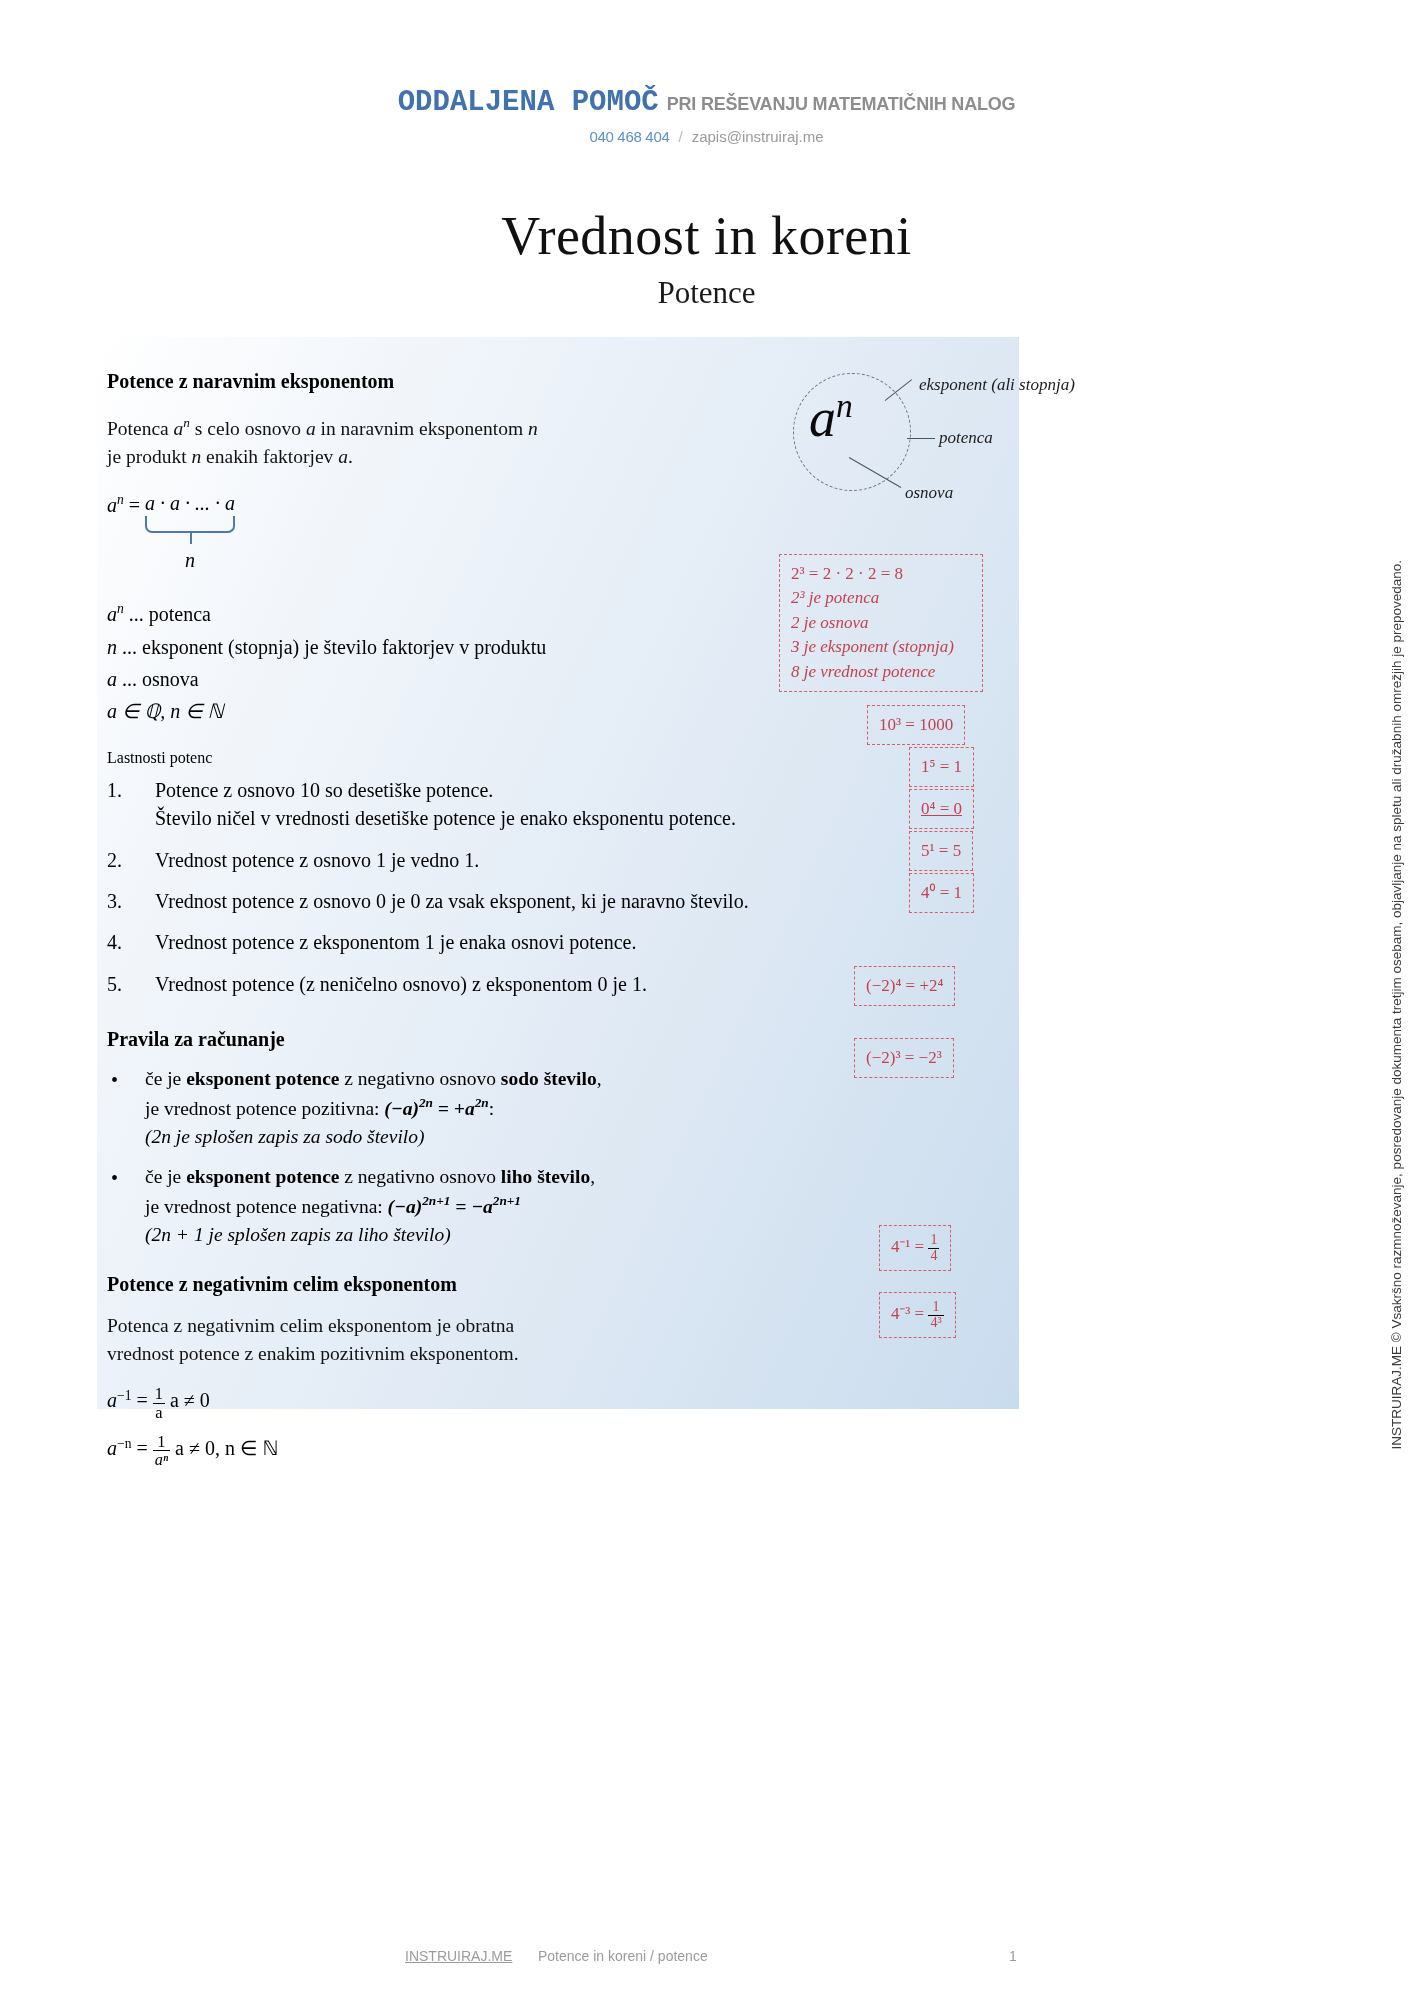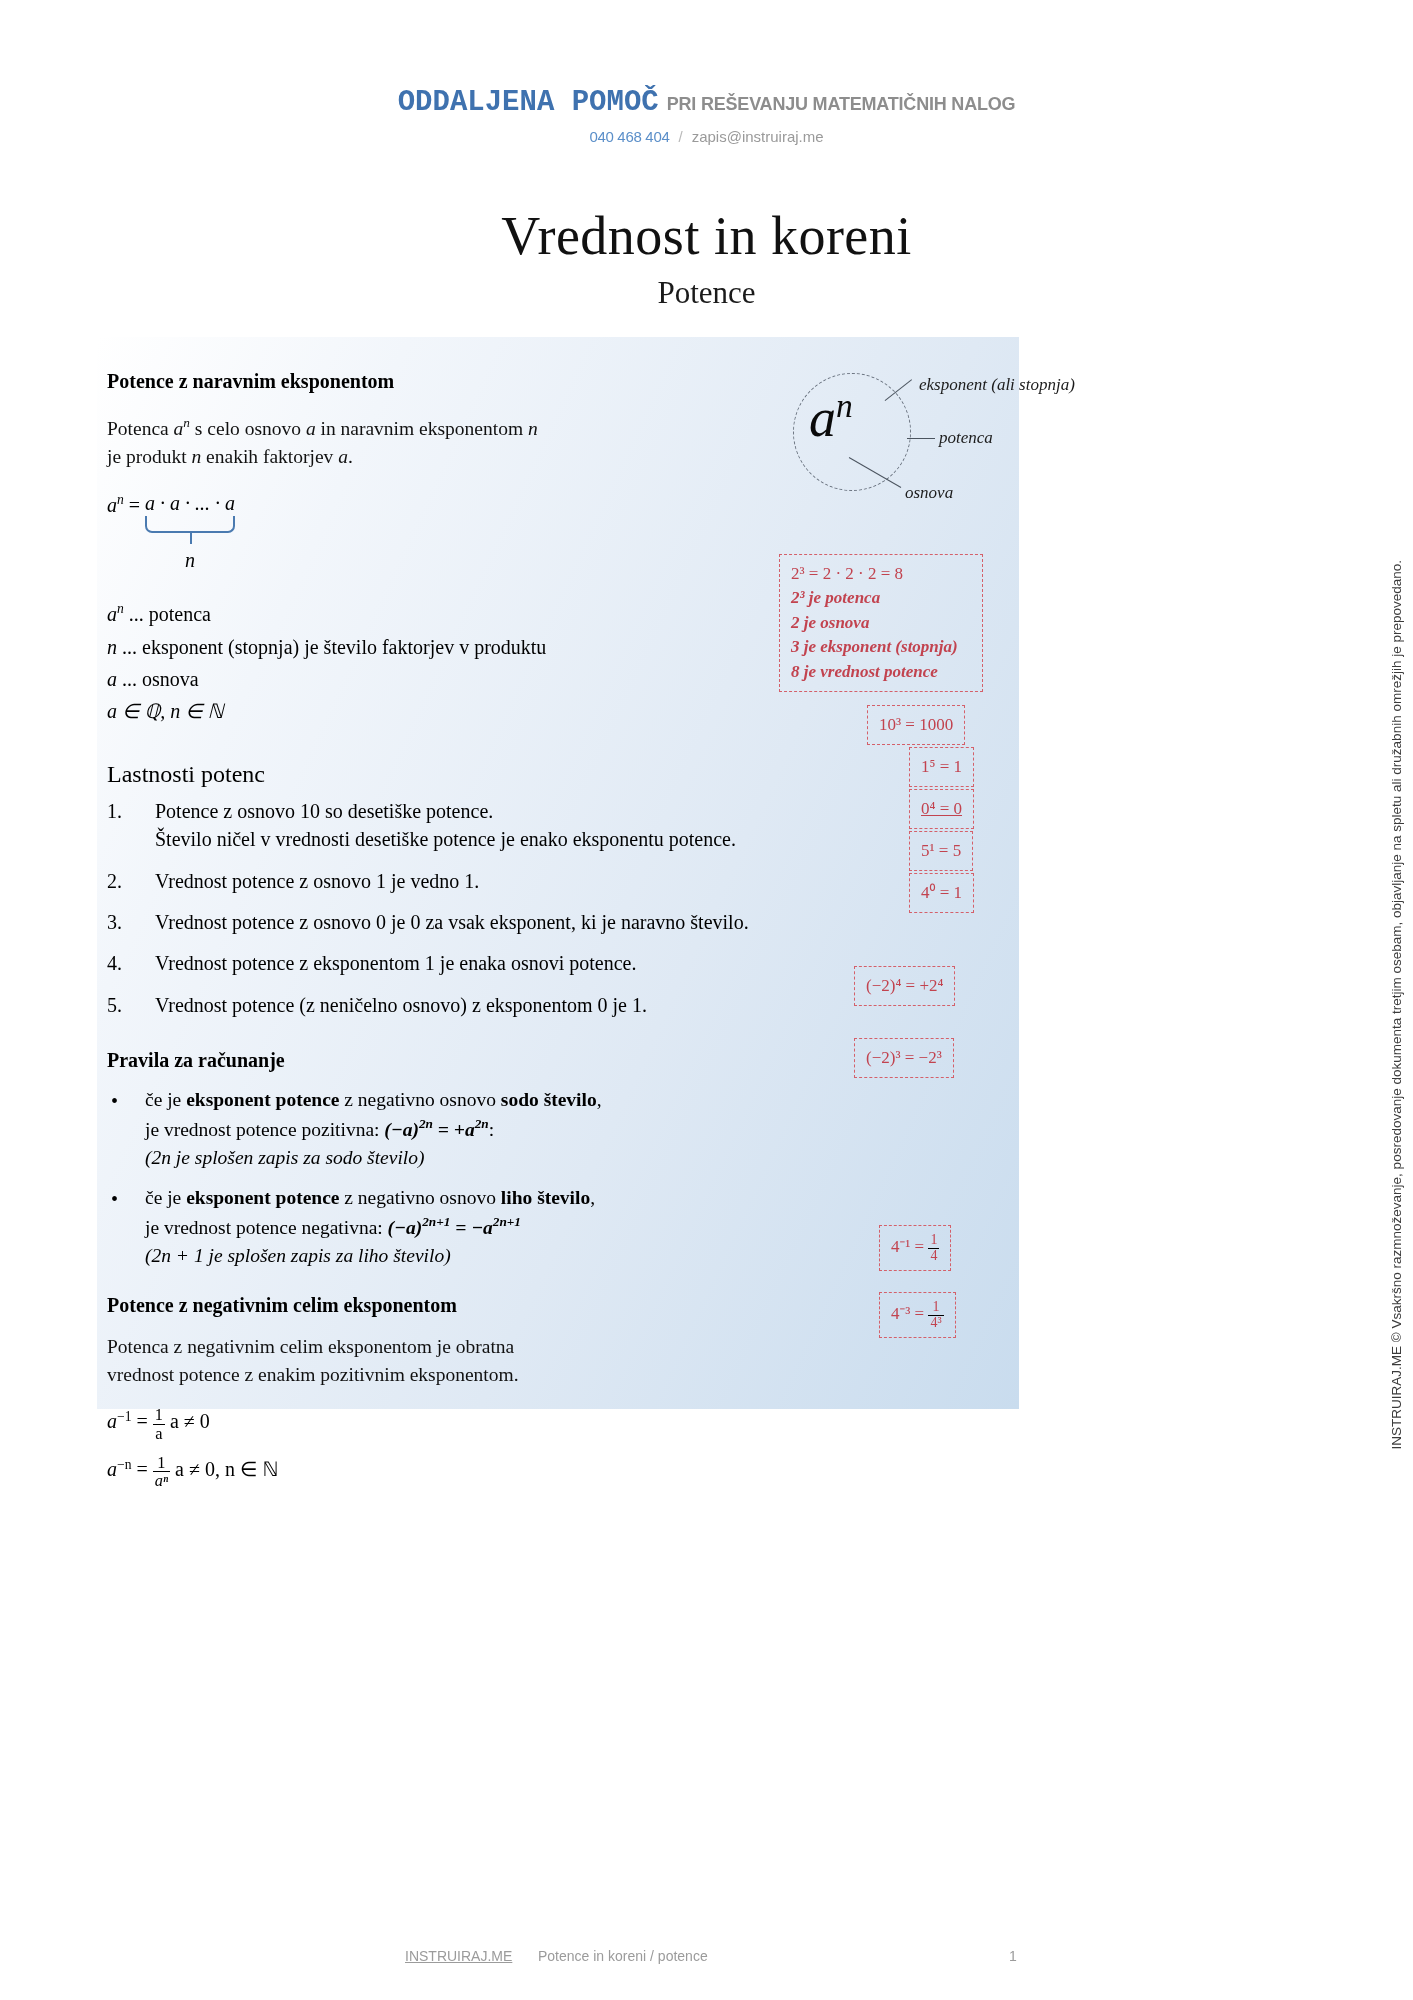--- a/index.html
+++ b/index.html
@@ -80,21 +80,21 @@
   }
   .ub-brace::after {
     content: ""; position: absolute; left: 50%; top: 15px;
     width: 2px; height: 13px; background: #4a7ab0;
   }
   .ub-label { display: block; text-align: center; margin-top: 16px; font-style: italic; font-size: 20px; }
 
   .deflist { margin-top: 20px; }
   .deflist div { font-size: 20px; line-height: 1.62; }
 
-  .lastnosti { margin-top: 33px; font-size: 24px; }
+  .lastnosti { margin-top: 21px; font-size: 16px; }
   ol.rules { list-style: none; margin-top: 9px; }
   ol.rules > li {
     font-size: 20px; line-height: 1.42; margin-bottom: 13px;
     position: relative; padding-left: 48px;
   }
   ol.rules > li .num { position: absolute; left: 0; top: 0; }
   ol.rules > li .sub { display: block; }
 
   h3.sec2 { font-size: 20px; font-weight: bold; margin: 30px 0 14px 0; }
   ul.bullets { list-style: none; }
@@ -116,21 +116,21 @@
   .exbox {
     position: absolute;
     border: 1.3px dashed #d4606a;
     color: #c2434f;
     background: transparent;
     font-size: 17px;
     line-height: 1.44;
     padding: 7px 11px;
     white-space: nowrap;
   }
-  .exbox .it { font-style: italic; font-weight: bold; }
+  .exbox .it { font-style: italic; }
 
   
   .diagram { position: absolute; left: 600px; top: 28px; width: 320px; height: 170px; }
   .dcircle {
     position: absolute; left: 96px; top: 8px; width: 118px; height: 118px;
     border: 1.6px dashed #6b7480; border-radius: 50%;
   }
   .dan {
     position: absolute; left: 112px; top: 22px;
     font-size: 54px; font-style: italic; color: #0a0a0a;

